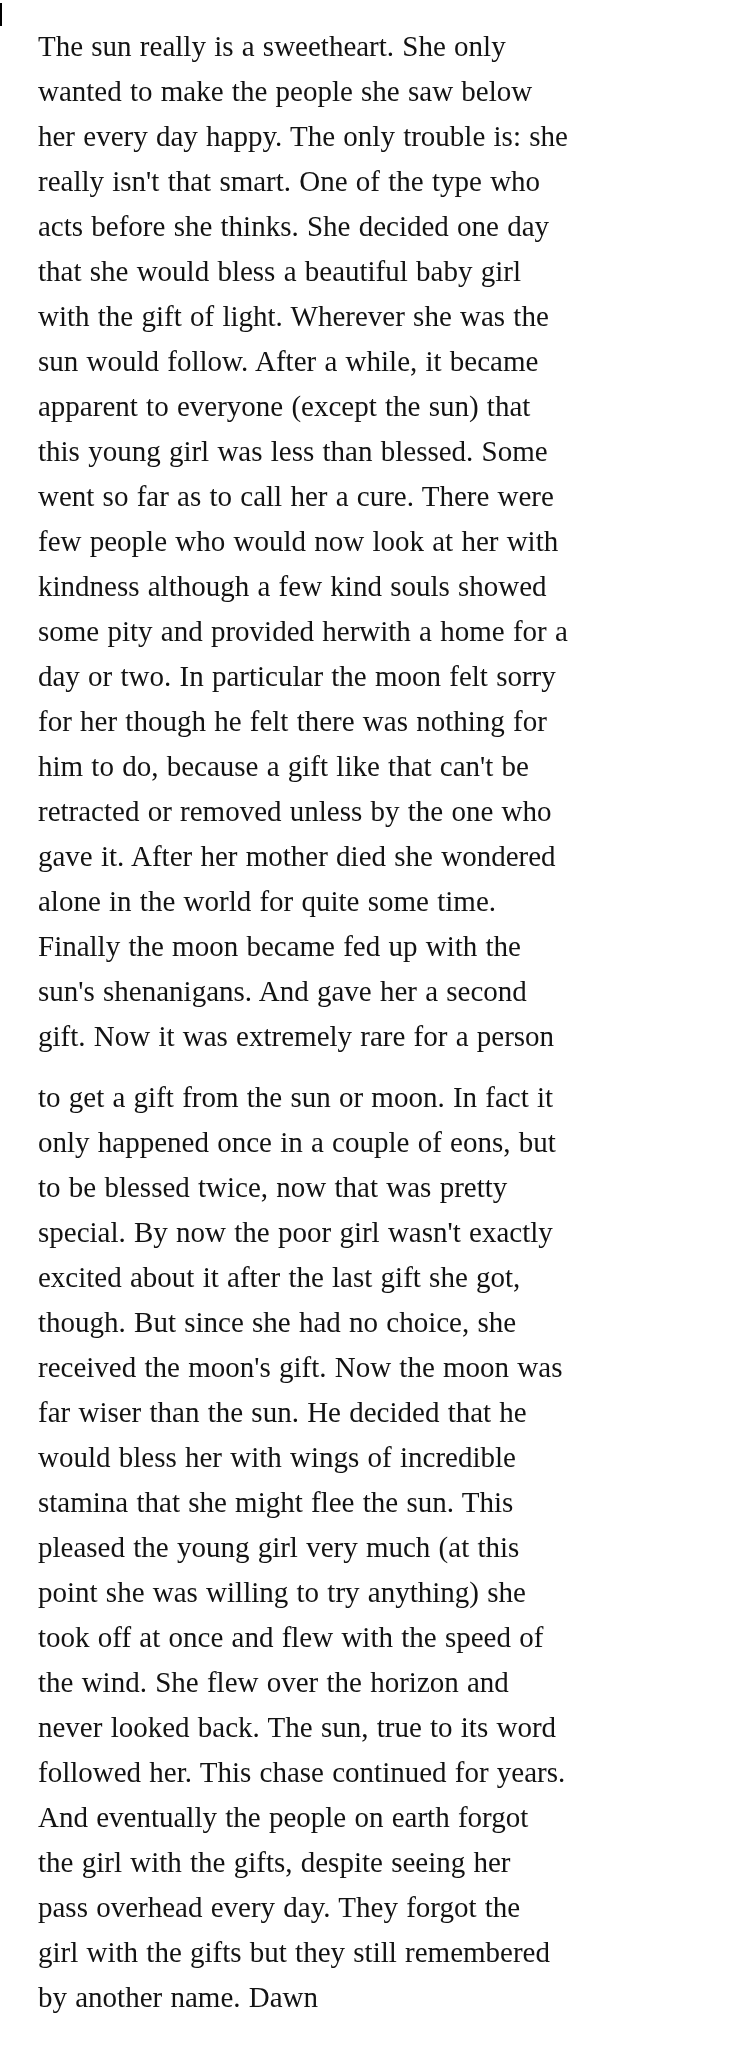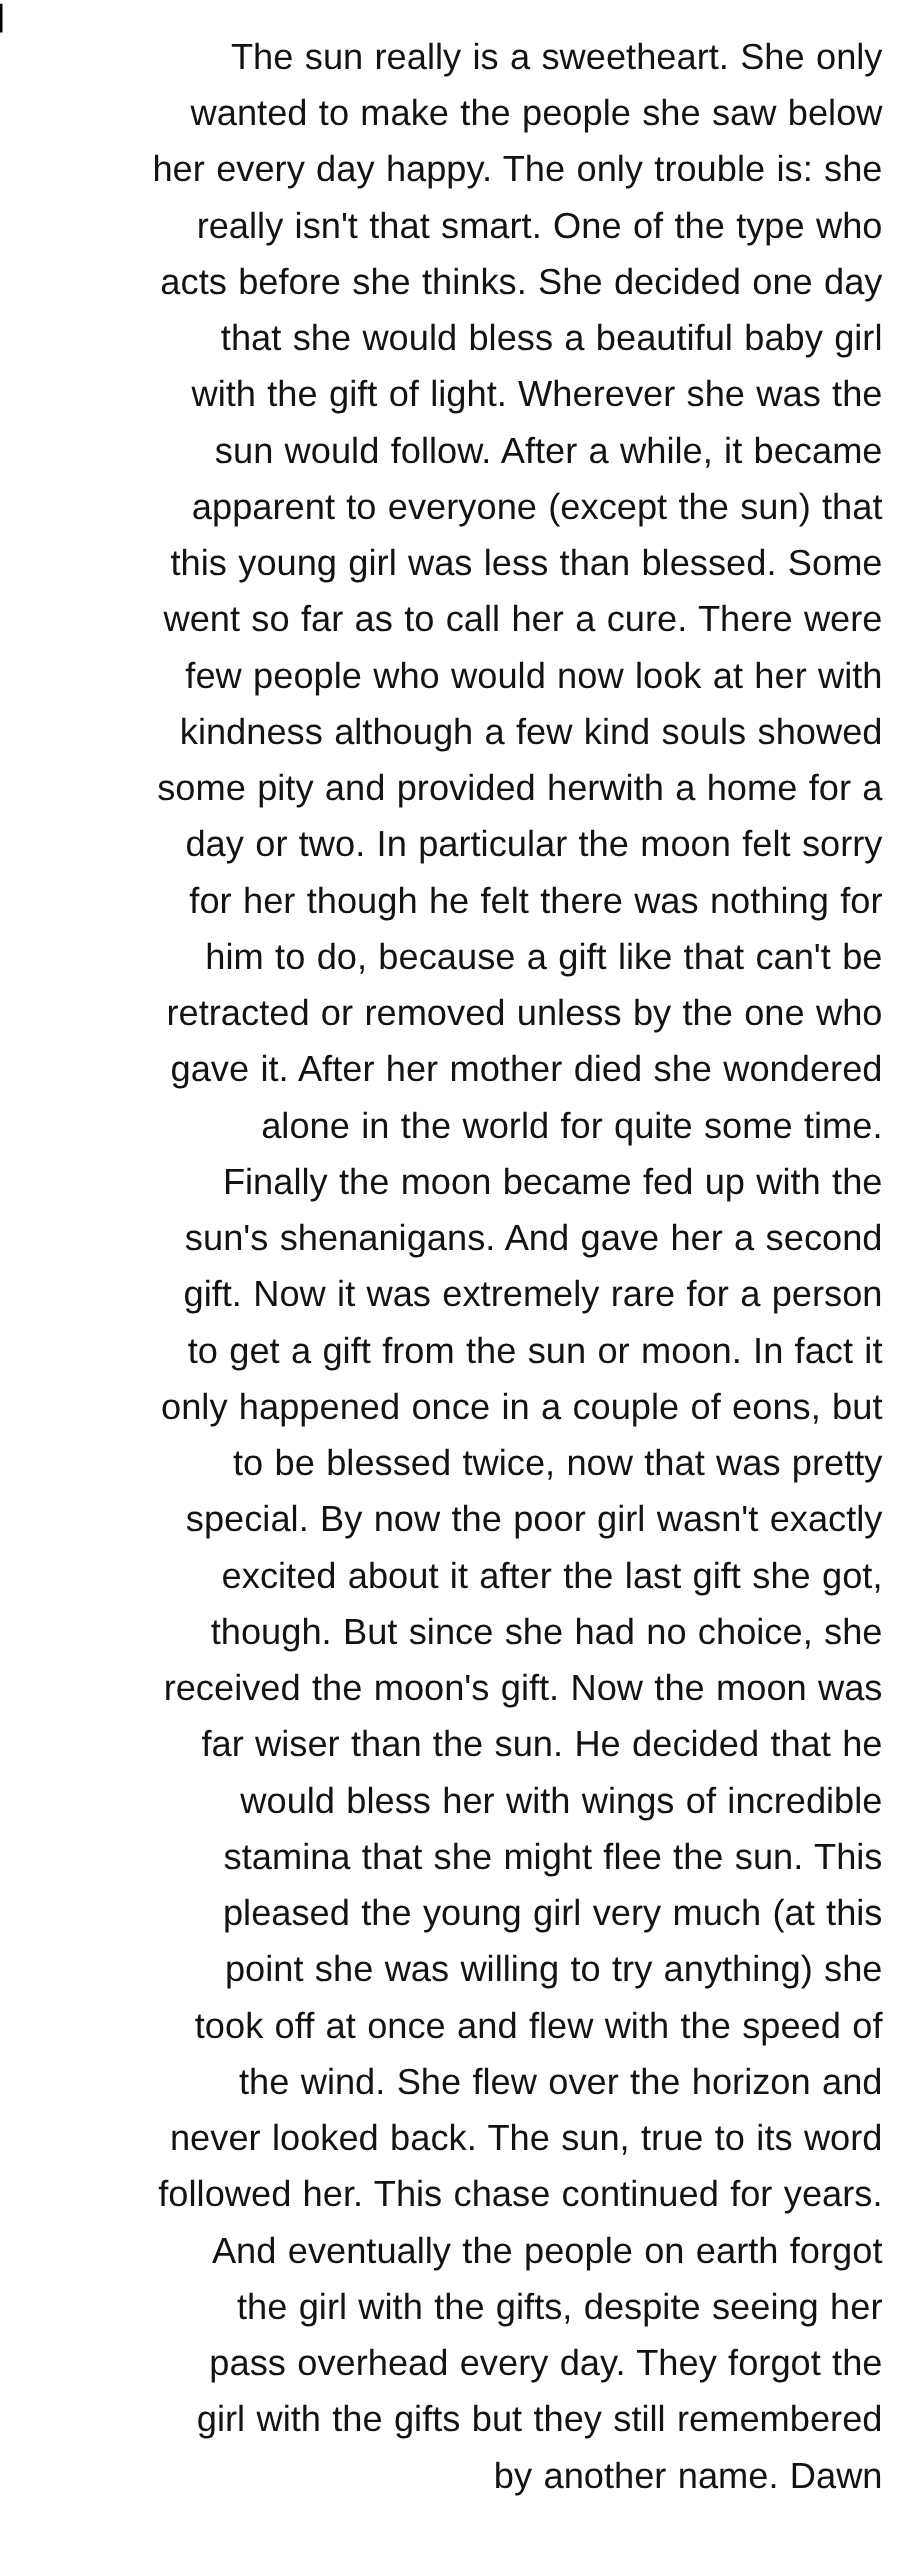--- a/index.html
+++ b/index.html
@@ -10,33 +10,33 @@
     width: 736px;
     height: 2047px;
     background: #ffffff;
     position: relative;
     overflow: hidden;
   }
   .story-page {
     box-sizing: border-box;
     width: 736px;
     padding: 24px 30px 0 38px;
-    font-family: Liberation Sans, sans-serif;
+    font-family: Liberation Serif, serif;
     font-size: 29px;
     line-height: 45px;
     color: #131313;
-    text-align: right;
     -webkit-font-smoothing: antialiased;
   }
   .story-paragraph {
     margin: 0;
     white-space: pre-line;  
     word-spacing: 1px;
   }
   .story-paragraph + .story-paragraph {
+    margin-top: 16px;
   }
   .edge-artifact {
     position: absolute;
     left: 0;
     top: 3px;
     width: 2px;
     height: 23px;
     background: #000000;
   }
 </style>

